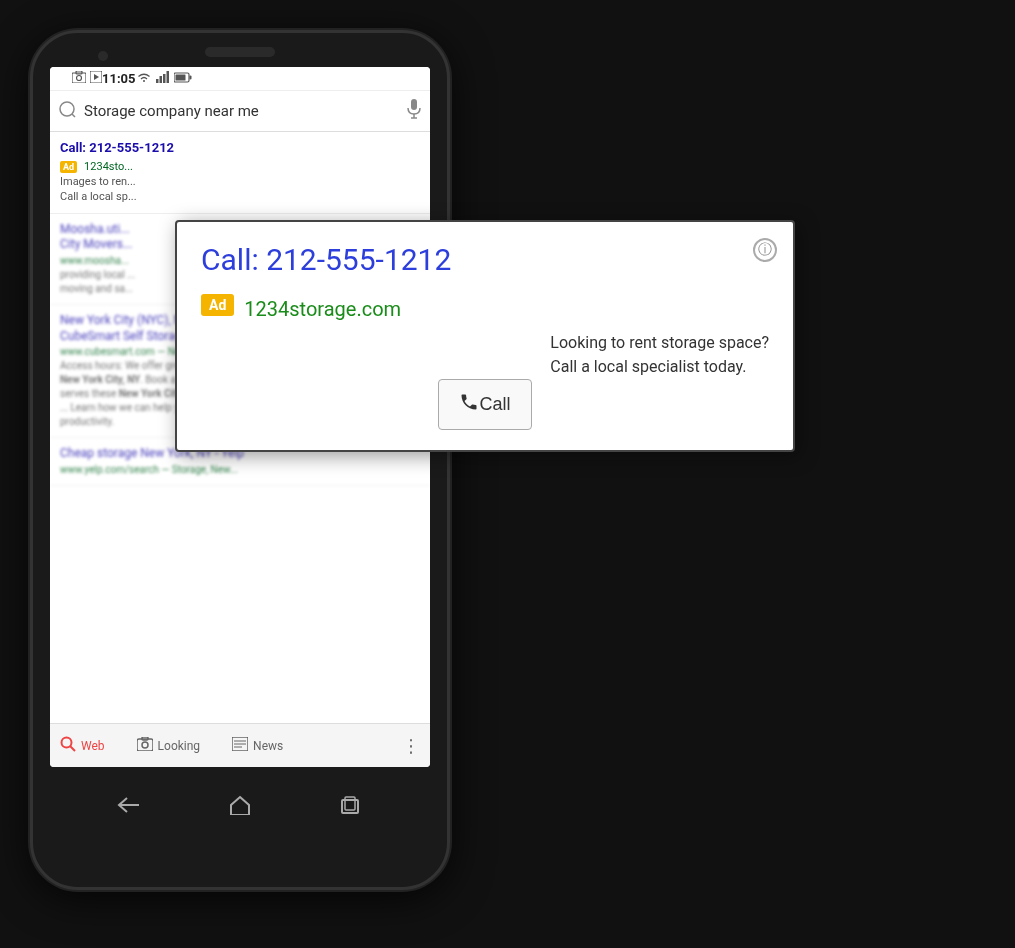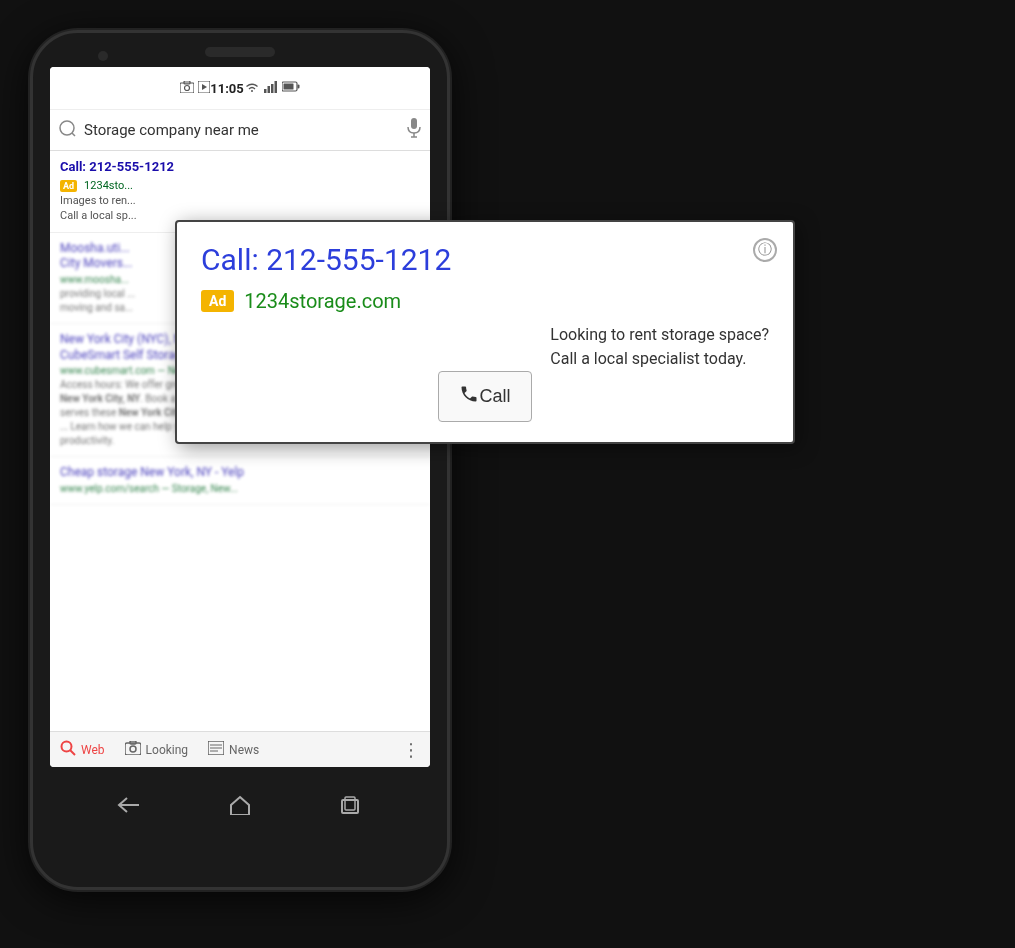--- a/index.html
+++ b/index.html
@@ -60,25 +60,25 @@
       height: 700px;
       background: #fff;
       margin-top: 10px;
       border-radius: 4px;
       overflow: hidden;
       position: relative;
     }
     
     .status-bar {
       background: #fff;
-      height: 43px;
-      display: flex;
-      align-items: center;
-      justify-content: center;
-      padding: 0 10px;
+      height: 24px;
+      display: flex;
+      align-items: center;
+      justify-content: flex-start;
+      padding: 0 22px;
       border-bottom: 1px solid #eee;
     }
     .status-icons {
       display: flex;
       gap: 4px;
       align-items: center;
       font-size: 11px;
     }
     .status-time {
       font-size: 13px;
@@ -167,27 +167,27 @@
       font-size: 10px;
       line-height: 1.4;
     }
     .bold-text { font-weight: bold; }
     
     .tab-bar {
       position: absolute;
       bottom: 0;
       left: 0;
       right: 0;
-      height: 36px;
+      height: 44px;
       background: #f5f5f5;
       border-top: 1px solid #ddd;
       display: flex;
       align-items: center;
       padding: 0 10px;
-      gap: 20px;
+      gap: 32px;
     }
     .tab-item {
       display: flex;
       align-items: center;
       gap: 5px;
       font-size: 12px;
       color: #666;
     }
     .tab-item.active { color: #e44; }
     .tab-icon { font-size: 16px; }
@@ -239,20 +239,21 @@
       color: #fff;
       font-size: 14px;
       font-weight: bold;
       padding: 3px 8px;
       border-radius: 3px;
     }
     .ad-card-url {
       color: #1a8c1a;
       font-size: 20px;
       font-weight: normal;
+      margin-top: 8px;
     }
     .ad-card-desc {
       color: #333;
       font-size: 16px;
       line-height: 1.5;
       flex: 1;
     }
     .ad-card-call-btn {
       display: flex;
       align-items: center;

